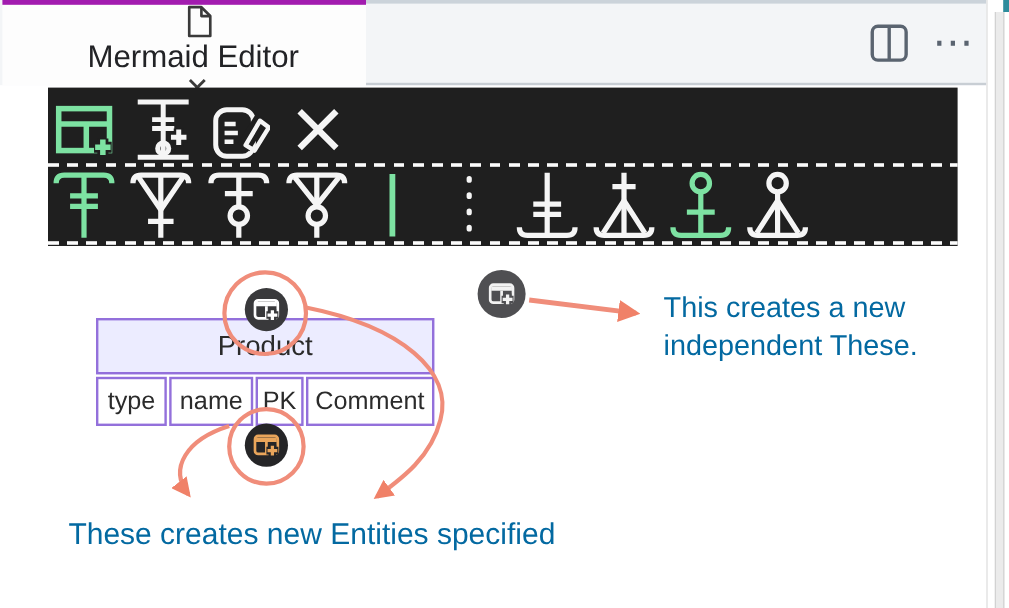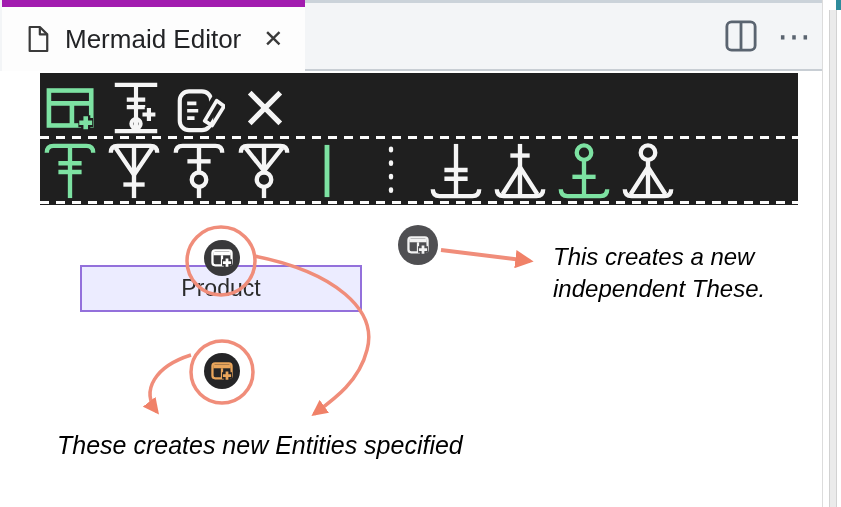--- a/index.html
+++ b/index.html
@@ -4,21 +4,21 @@
 <style>
   html,body{margin:0;padding:0;}
   .screen{position:relative;width:841px;height:507px;background:#FFFFFF;overflow:hidden;
           font-family:"Liberation Sans", sans-serif;}
 
   
   .tabbar{position:absolute;left:0;top:0;width:841px;height:71px;background:#F3F5F7;}
   .tabbar-topline{position:absolute;left:305px;top:0;width:517px;height:3px;background:#CBD3DA;}
   .tabbar-bottomline{position:absolute;left:305px;top:69px;width:517px;height:2px;background:#C8CED4;}
   .tab{position:absolute;left:2px;top:0;width:303px;height:71px;background:#FDFDFD;
-       border-top:7px solid #a21caf;box-sizing:border-box;display:flex;align-items:center;}
+       border-top:4px solid #a21caf;box-sizing:border-box;display:flex;align-items:center;flex-direction:column;}
   .tab-fileicon{margin-left:24px;display:flex;}
   .tab-title{margin-left:15px;font-size:26px;color:#222326;}
   .tab-close{margin-left:22px;font-size:24px;color:#3A3A3A;line-height:1;cursor:pointer;}
   .tab-actions{position:absolute;left:725px;top:0;height:71px;display:flex;align-items:center;gap:20px;}
   .more{font-size:34px;color:#5A6470;line-height:0;letter-spacing:2px;}
 
   
   .scroll-col{position:absolute;right:0;top:0;width:19px;height:507px;background:#FFFFFF;border-left:1px solid #DCDCDC;box-sizing:border-box;}
   .scroll-track{position:absolute;right:4px;top:10px;bottom:0;width:8px;background:#EBEBEB;border-left:1px solid #D2D2D2;border-right:1px solid #D2D2D2;box-sizing:border-box;}
   .scroll-teal{position:absolute;right:0;top:0;width:5px;height:10px;background:#2E8C9C;}
@@ -44,21 +44,21 @@
                display:flex;align-items:center;justify-content:center;font-size:21px;color:#2B2B2B;}
 
   
   .cbtn{position:absolute;border-radius:50%;display:flex;align-items:center;justify-content:center;z-index:6;cursor:pointer;}
   .cbtn-top{left:204px;top:240px;width:36px;height:36px;background:#39393B;--halo:#39393B;color:#FFFFFF;}
   .cbtn-bottom{left:204px;top:353px;width:36px;height:36px;background:#252527;--halo:#252527;color:#E9A55B;}
   .cbtn-ind{left:398px;top:225px;width:40px;height:40px;background:#4F4F52;--halo:#4F4F52;color:#F2F2F2;}
 
   
   .overlay{position:absolute;left:0;top:0;width:841px;height:507px;z-index:5;pointer-events:none;}
-  .ann{position:absolute;z-index:2;color:#000000;font-size:24px;line-height:32px;font-style:italic;}
+  .ann{position:absolute;z-index:2;color:#0369a1;font-size:24px;line-height:32px;}
   .ann2{font-size:25px;line-height:33px;}
 </style>
 </head>
 <body>
 
 <div class="screen">
 
   <div class="tabbar">
     <div class="tabbar-topline"></div>
     <div class="tabbar-bottomline"></div>
@@ -198,20 +198,26 @@
             <path d="M28 19 V30" stroke="currentColor" fill="none" stroke-width="4.5"></path>
             <path d="M28 26 L10 54 M28 26 L46 54 M28 26 V54" stroke="currentColor" fill="none" stroke-width="4.5"></path>
           </svg>
         </div>
       </div>
     <div class="dash bot"></div>
   </div>
 
   <div class="entity">
     <div class="entity-header">Product</div>
+    <div class="entity-row" id="attr-row">
+        <div class="entity-cell" style="width:60px">type</div>
+        <div class="entity-cell" style="width:71px">name</div>
+        <div class="entity-cell" style="width:40px">PK</div>
+        <div class="entity-cell" style="width:109px">Comment</div>
+      </div>
   </div>
 
   <svg class="overlay" viewBox="0 0 841 507">
     <defs>
       <marker id="arrow" viewBox="0 0 10 10" refX="8" refY="5" markerWidth="4.6" markerHeight="4.6" orient="auto-start-reverse">
         <path d="M0 0 L10 5 L0 10 Z" fill="#F08168"></path>
       </marker>
     </defs>
     <g fill="none" stroke="#F08D7A" stroke-width="3.5">
       <circle cx="221" cy="261" r="34"></circle>

